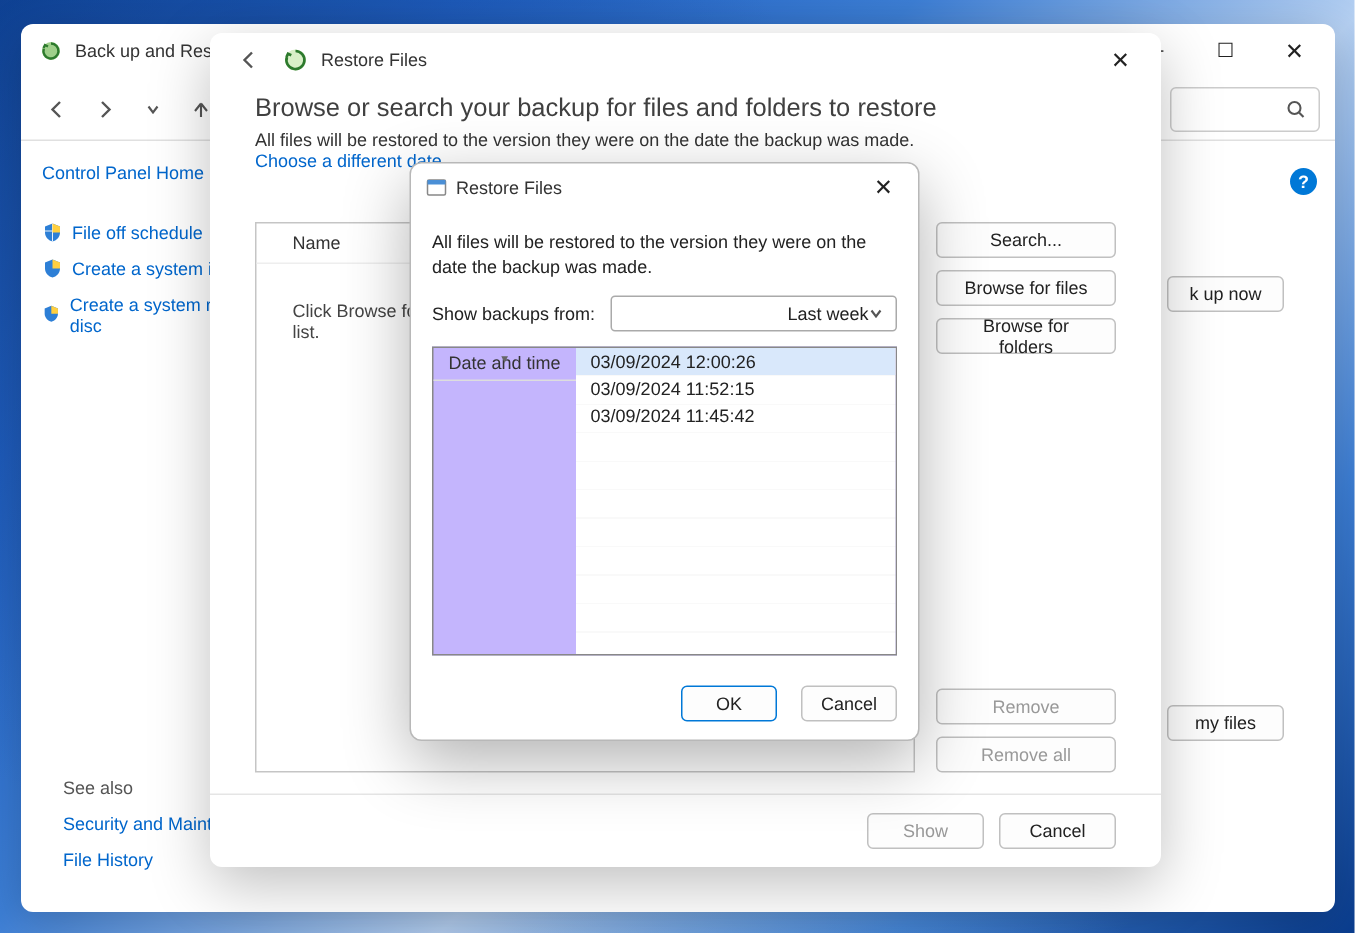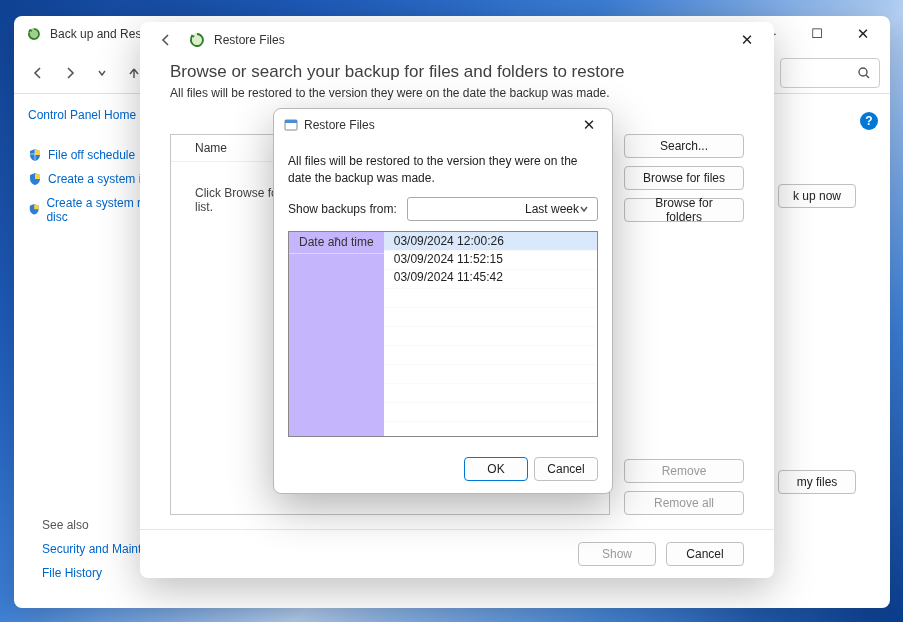--- a/index.html
+++ b/index.html
@@ -109,21 +109,21 @@
       flex: 1; border: 1px solid #888; background: #c4b5fd; display: flex; flex-direction: row;
     }
     .listbox-header {
       height: 22px; display: flex; align-items: center; padding: 0 10px;
       font-size: 12px; color: #333; border-bottom: 1px solid #ddd; position: relative;
     }
     .sort-arrow { position: absolute; left: 50%; transform: translateX(-50%); top: 2px; font-size: 9px; color: #666; }
     .listbox-rows { flex: 1; overflow: auto; background: repeating-linear-gradient(#fff, #fff 18px, #f9f9f9 18px, #f9f9f9 19px); }
     .lrow { height: 18px; padding: 0 10px; display: flex; align-items: center; font-size: 12px; }
     .lrow.sel { background: #d9e8fb; }
-    .dialog-footer { display: flex; justify-content: flex-end; gap: 6px; padding: 10px 14px 12px 14px; }
+    .dialog-footer { display: flex; justify-content: flex-end; gap: 16px; padding: 10px 14px 12px 14px; }
 
     
     .shield-svg { fill: #2d7fd6; }
     .restore-icon {
       width: 18px; height: 18px;
     }
     svg { display: block; }
     .x-close { font-size: 15px; font-weight: 300; }
   </style>
 </head>
@@ -249,20 +249,21 @@
     <span>Restore Files</span>
     <span class="titlebar-spacer"></span>
     <span class="win-ctrl close">
         <span class="x-close">✕</span>
       </span>
   </div>
 
   <div class="rbody">
     <div class="rtitle">Browse or search your backup for files and folders to restore</div>
     <div class="rhint">All files will be restored to the version they were on the date the backup was made.</div>
+    <a class="rlink">Choose a different date</a>
 
     <div class="filepanel">
       <div class="filelist">
         <div class="filelist-header">Name</div>
         <div class="filelist-body">Click Browse for files, Browse for folders, or Search to add files to this list.</div>
       </div>
       <div class="side-buttons">
         <button class="btn">Search...</button>
         <button class="btn">Browse for files</button>
         <button class="btn">Browse for folders</button>

